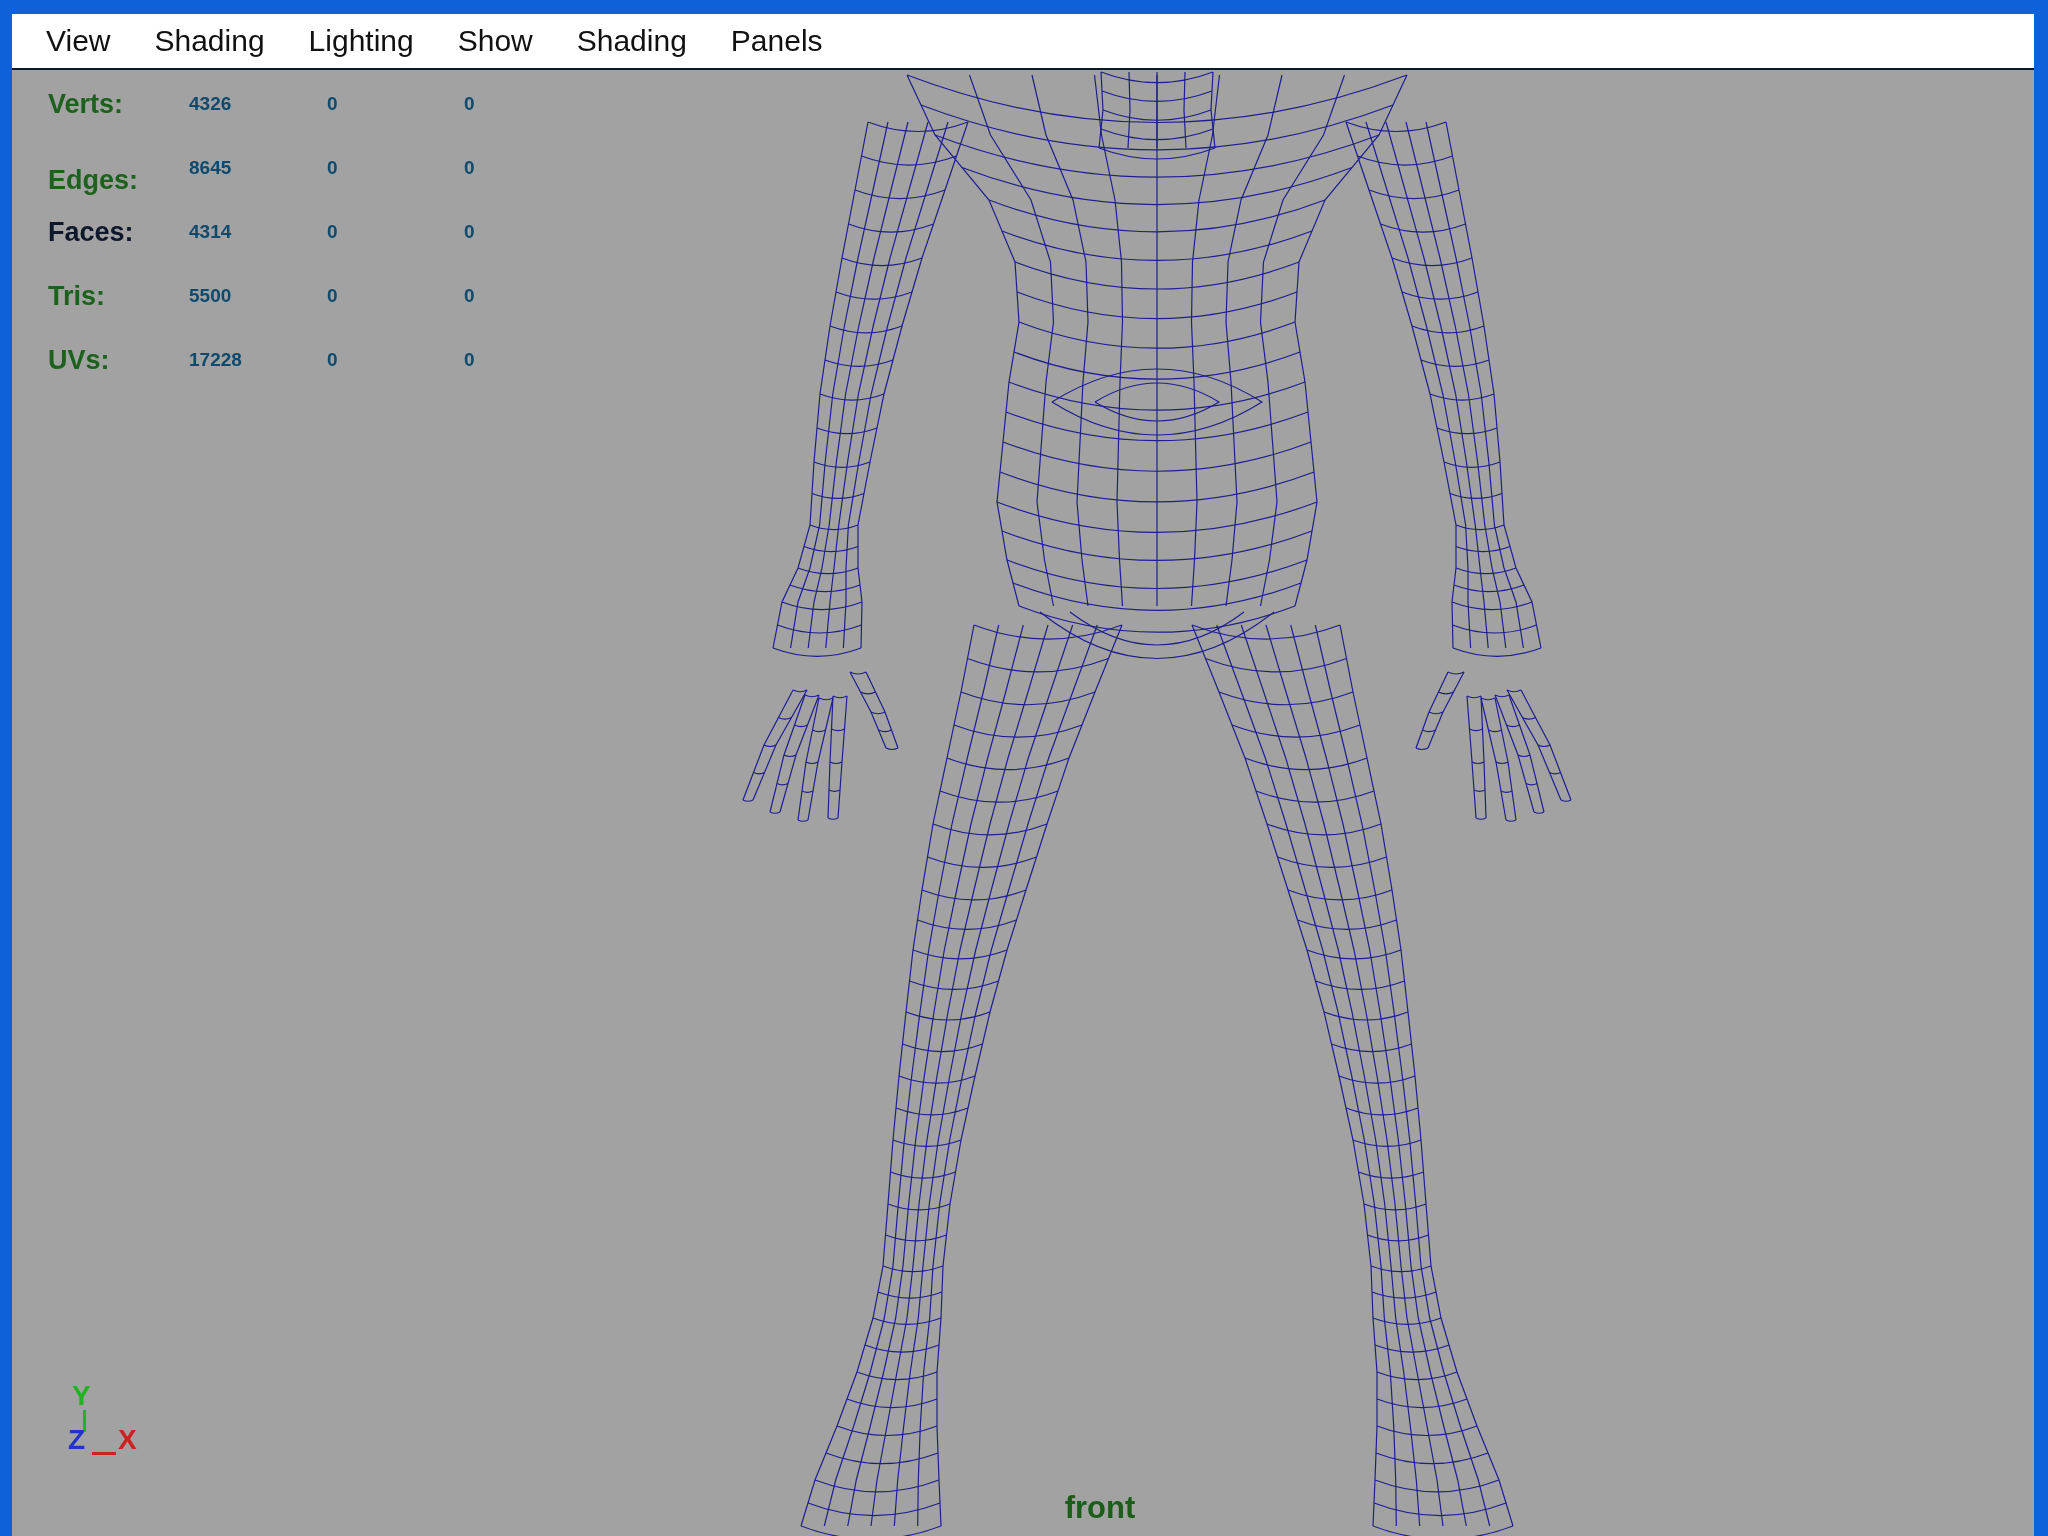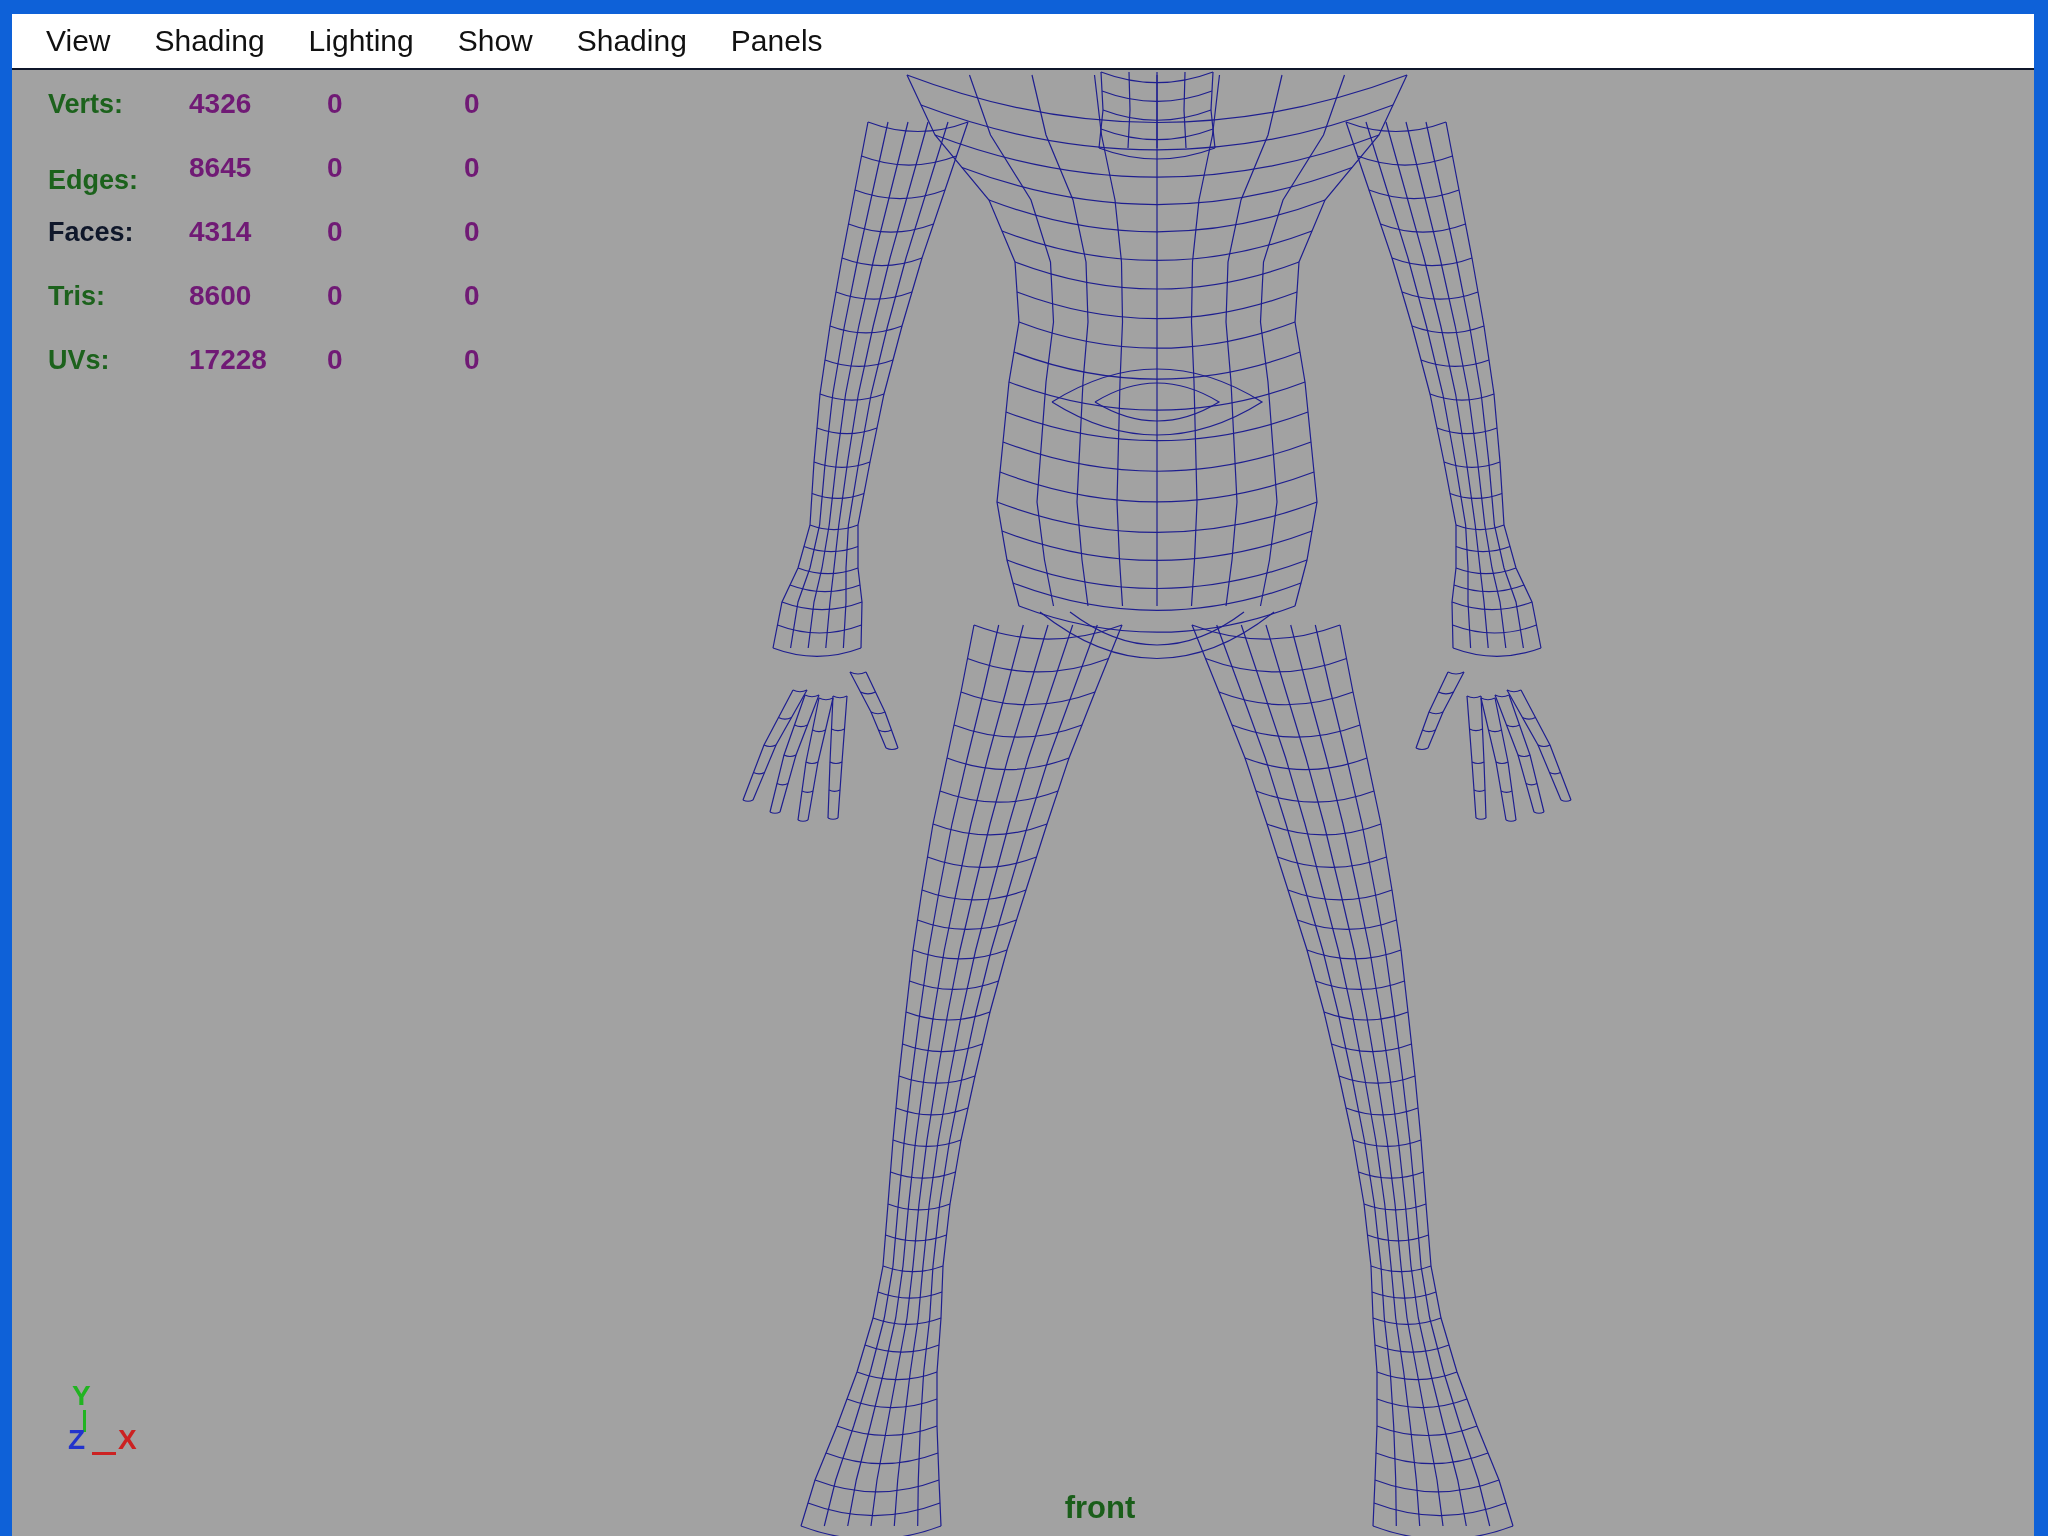--- a/index.html
+++ b/index.html
@@ -10,21 +10,21 @@
   .frame-right{position:absolute;right:0;top:0;width:14px;height:100%;z-index:6;}
   .menubar{position:absolute;left:12px;right:14px;top:14px;height:54px;background:#ffffff;
            border-bottom:2px solid #0f172a;display:flex;align-items:center;gap:44px;
            padding-left:34px;z-index:5;}
   .menu-item{font-size:30px;color:#111;cursor:default;}
   .viewport{position:absolute;left:12px;right:14px;top:68px;bottom:0;}
   #wireframe{position:absolute;left:0;top:0;width:2048px;height:1536px;z-index:1;pointer-events:none;}
   .hud{position:absolute;left:48px;top:72px;z-index:3;}
   .hud-row{display:grid;grid-template-columns:141px 138px 137px 110px;height:64px;align-items:center;}
   .hud-label{font-size:27px;font-weight:bold;}
-  .hud-val{font-size:28px;font-weight:bold;color:#701a75;}
+  .hud-val{font-size:19px;font-weight:bold;color:#0c4a6e;}
   .axis{position:absolute;left:60px;top:1380px;z-index:3;width:120px;height:110px;}
   .axis-y{position:absolute;left:12px;top:0;font-size:28px;font-weight:bold;}
   .axis-y-line{position:absolute;left:23px;top:30px;width:3px;height:22px;}
   .axis-z{position:absolute;left:8px;top:44px;font-size:28px;font-weight:bold;}
   .axis-x-line{position:absolute;left:32px;top:72px;width:24px;height:3px;}
   .axis-x{position:absolute;left:58px;top:44px;font-size:28px;font-weight:bold;}
   .camera-label{position:absolute;left:1030px;top:1490px;width:140px;text-align:center;
                 font-size:31px;font-weight:bold;z-index:3;}
 </style>
 </head>
@@ -302,21 +302,21 @@
       <span class="hud-val">0</span>
     </div>
     <div class="hud-row">
       <span class="hud-label" style="color: #0f172a;">Faces:</span>
       <span class="hud-val">4314</span>
       <span class="hud-val">0</span>
       <span class="hud-val">0</span>
     </div>
     <div class="hud-row">
       <span class="hud-label" style="color: rgb(28, 98, 28);">Tris:</span>
-      <span class="hud-val">8600</span>
+      <span class="hud-val">5500</span>
       <span class="hud-val">0</span>
       <span class="hud-val">0</span>
     </div>
     <div class="hud-row">
       <span class="hud-label" style="color: rgb(28, 98, 28);">UVs:</span>
       <span class="hud-val">17228</span>
       <span class="hud-val">0</span>
       <span class="hud-val">0</span>
     </div>
   </div>

